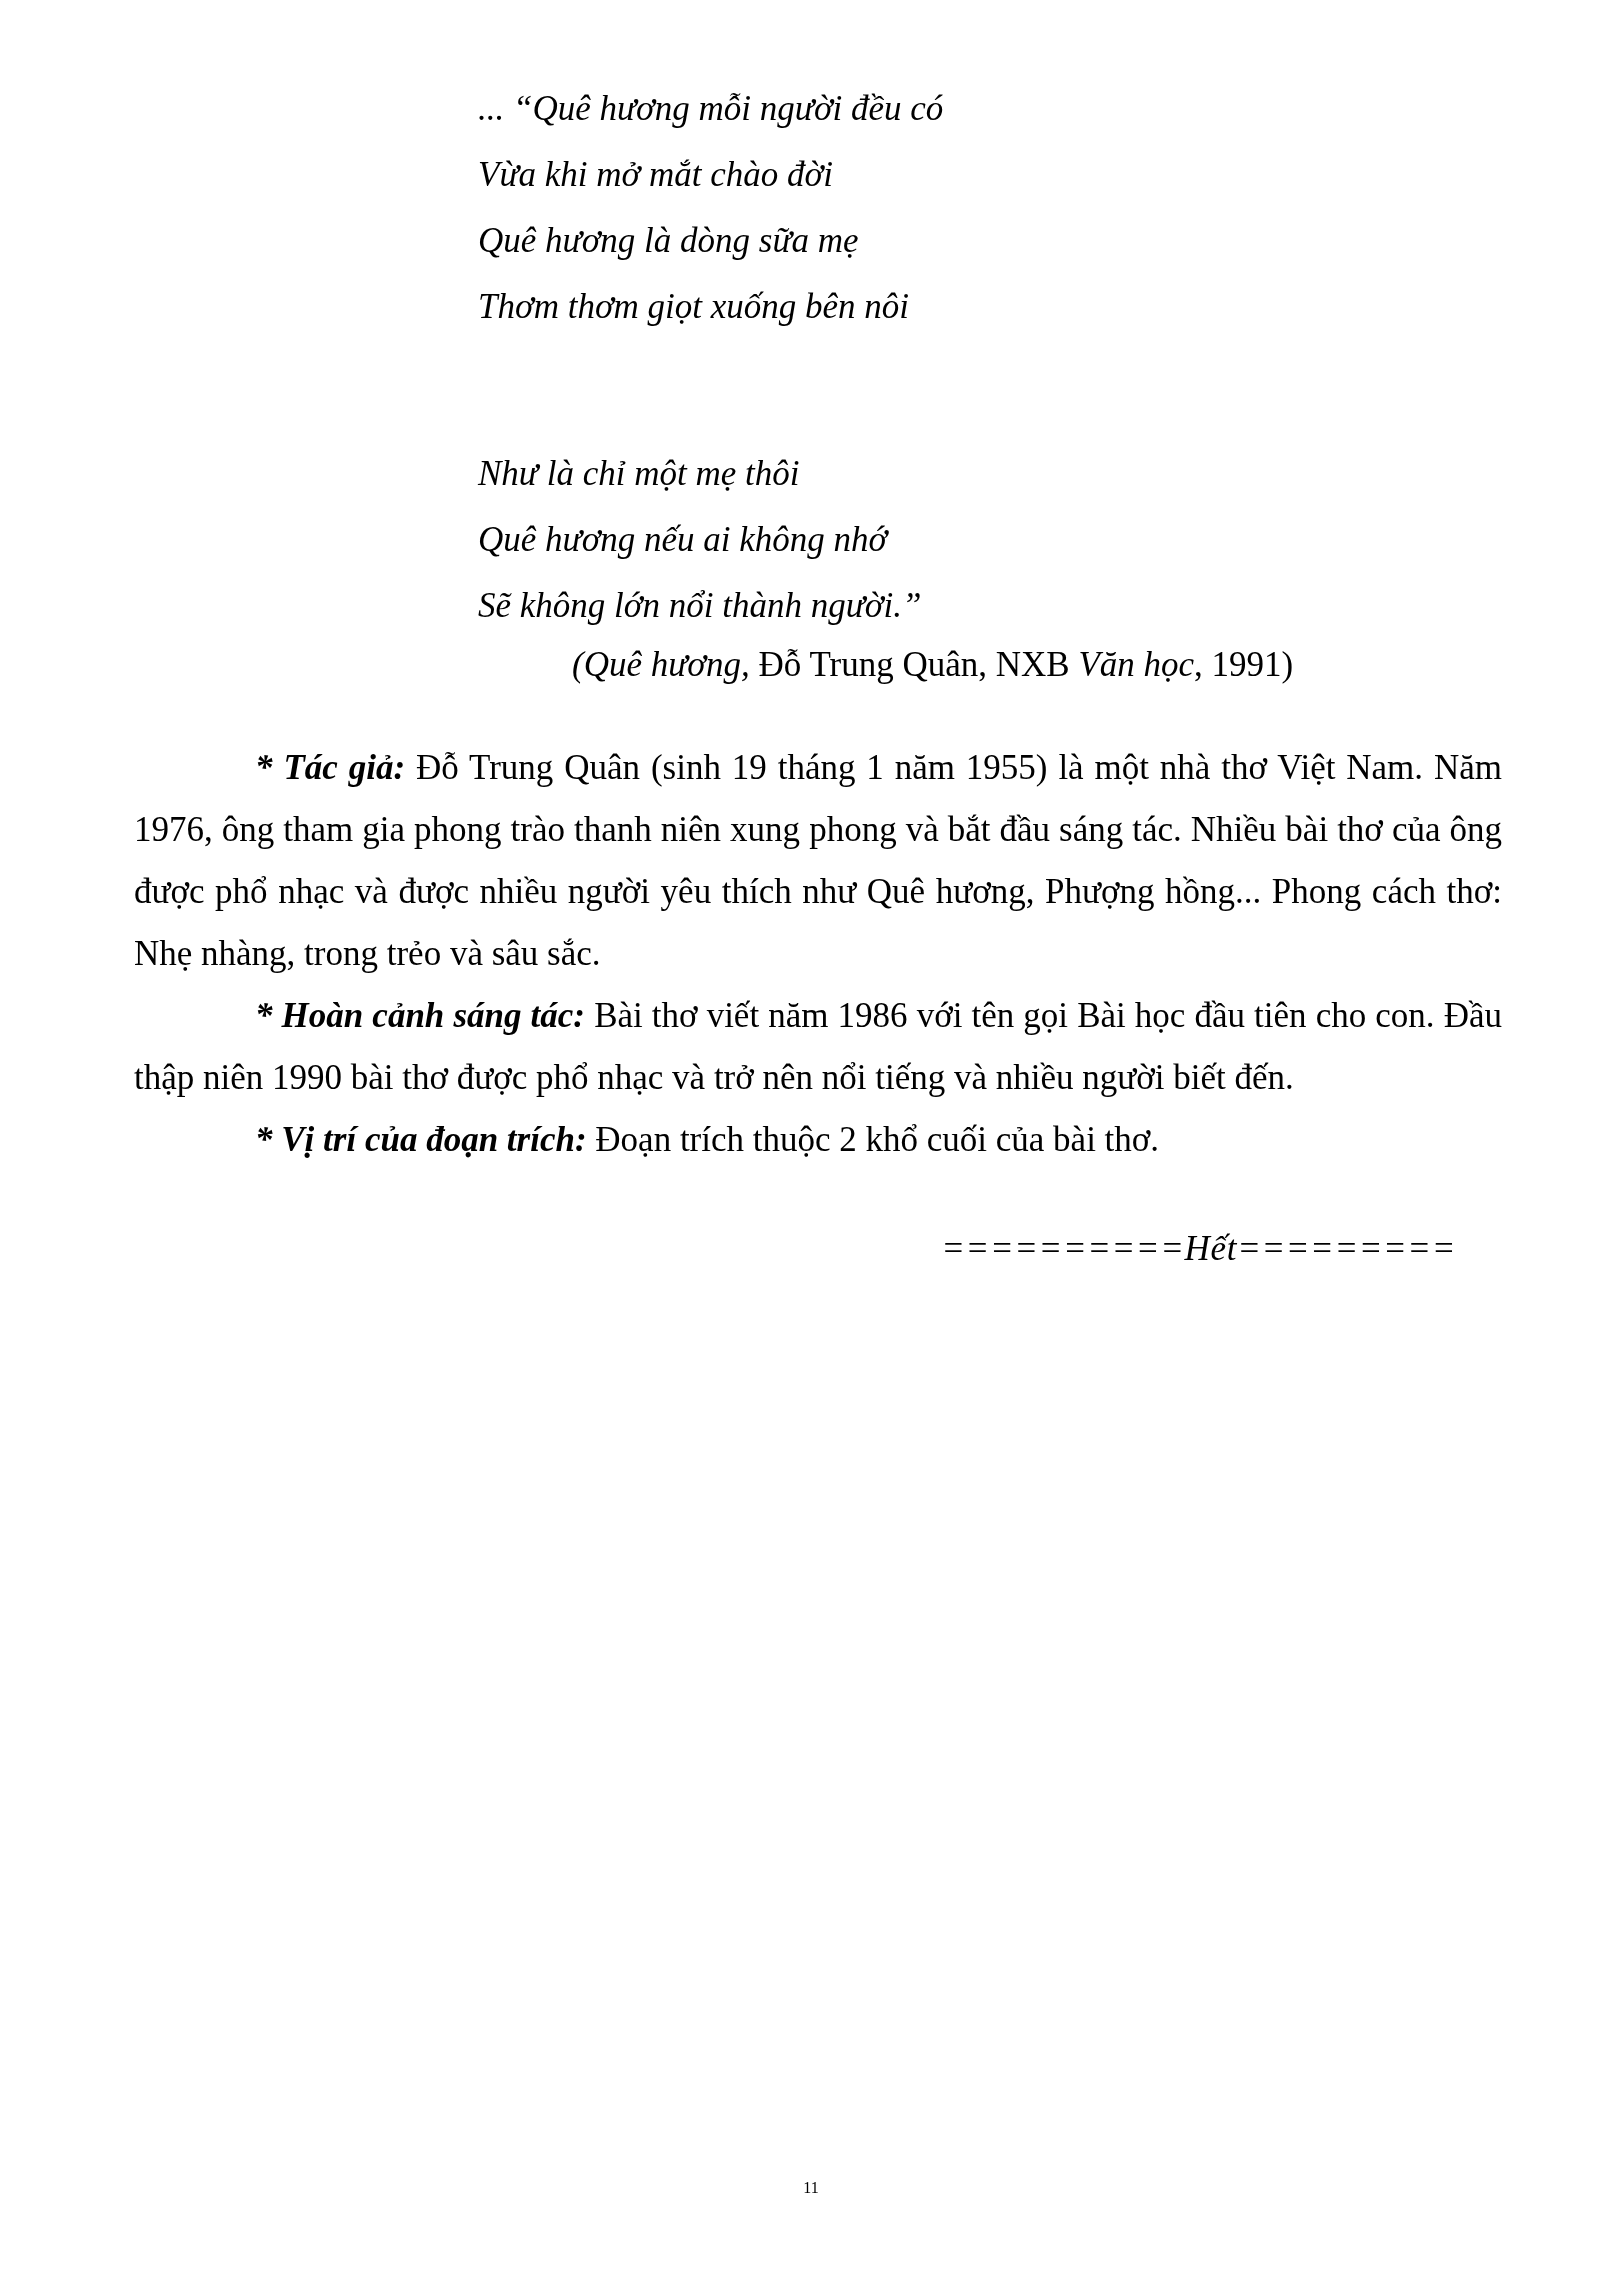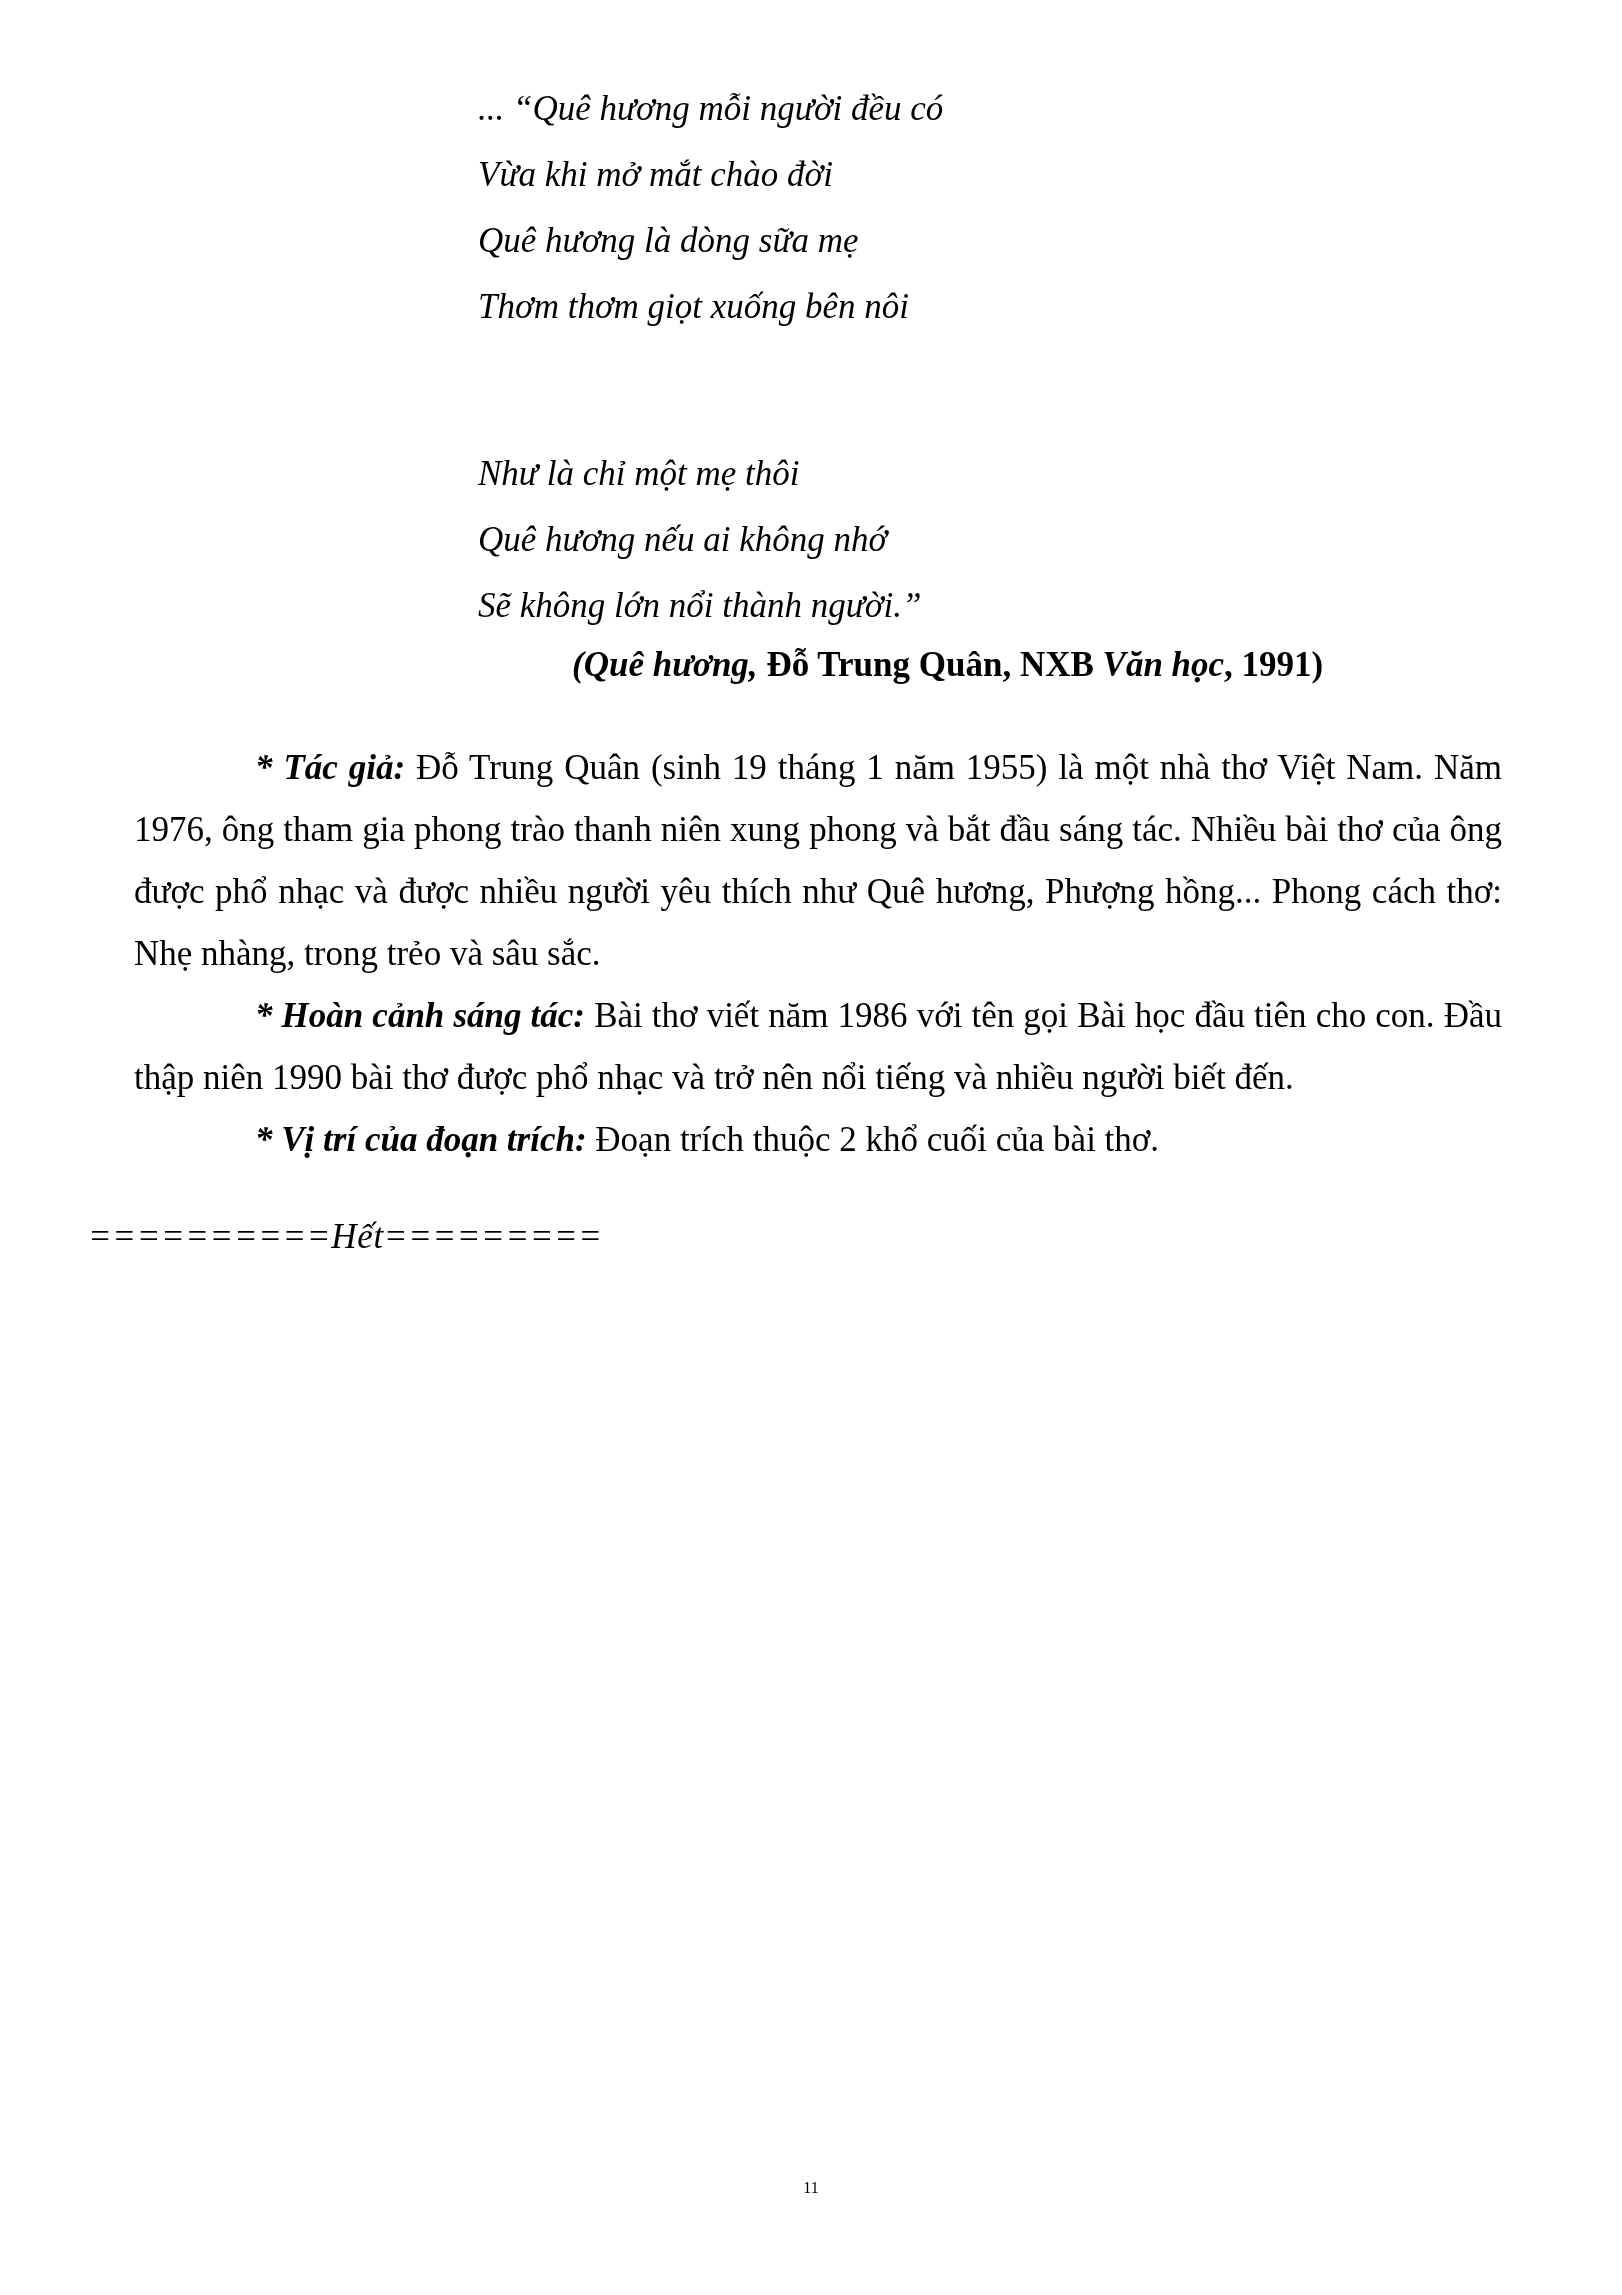--- a/index.html
+++ b/index.html
@@ -28,41 +28,40 @@
   .stanza2 {
     margin-top: 101px;
   }
   .poem-line {
     white-space: nowrap;
   }
   .citation {
     margin-left: 438px;
     line-height: 52px;
     white-space: nowrap;
-    font-weight: bold;
   }
   .citation .it {
     font-style: italic;
   }
   .notes {
     margin-top: 46px;
   }
   .note {
     margin: 0;
     text-align: justify;
     text-indent: 121px;
     line-height: 62px;
   }
   .note .lead {
     font-weight: bold;
     font-style: italic;
   }
   .end-marker {
-    margin-top: 40px;
-    text-align: left;
+    margin-top: 52px;
+    text-align: right;
     font-style: italic;
     line-height: 52px;
     letter-spacing: 0.7px;
     transform: translateX(-46px);
   }
   .page-number {
     position: absolute;
     top: 2172px;
     left: 0;
     width: 100%;

